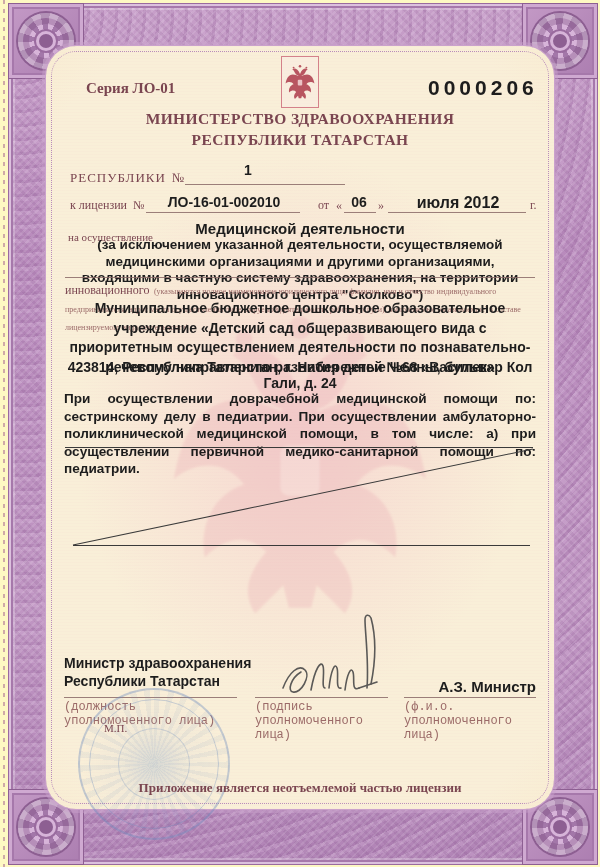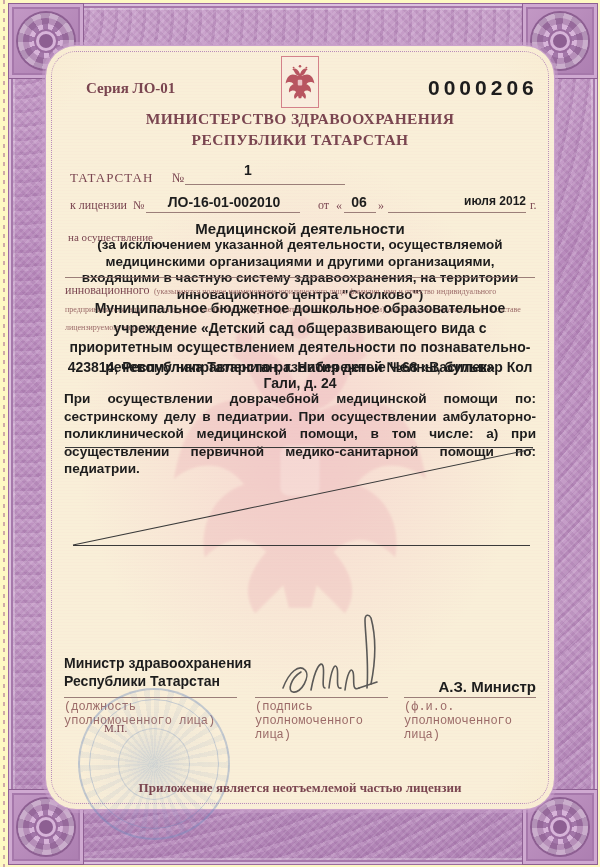--- a/index.html
+++ b/index.html
@@ -115,35 +115,35 @@
     </svg>
   </div>
 
   <div class="abs bold" style="left:428px;top:76px;font-size:21px;letter-spacing:4px;">0000206</div>
 
   <div class="abs serif center" style="left:0;right:0;top:108px;font-size:15.5px;font-weight:700;letter-spacing:.4px;line-height:21px;">
     <div>МИНИСТЕРСТВО ЗДРАВООХРАНЕНИЯ</div>
     <div>РЕСПУБЛИКИ ТАТАРСТАН</div>
   </div>
 
-  <span class="abs serif" style="left:70px;top:170px;font-size:13px;letter-spacing:1px;">ТАТАРСТАН</span>
+  <span class="abs serif" style="left:70px;top:170px;font-size:13px;letter-spacing:1px;">РЕСПУБЛИКИ</span>
   <span class="abs serif" style="left:172px;top:170px;font-size:13px;">№</span>
   <div class="abs bold center" style="left:188px;top:162px;width:120px;font-size:14px;">1</div>
   <div class="rule" style="left:185px;top:184px;width:160px;"></div>
 
   <span class="abs serif" style="left:70px;top:198px;font-size:12px;">к лицензии</span>
   <span class="abs serif" style="left:133px;top:198px;font-size:12px;">№</span>
   <div class="abs bold center" style="left:148px;top:194px;width:152px;font-size:14px;">ЛО-16-01-002010</div>
   <div class="rule" style="left:146px;top:212px;width:154px;"></div>
   <span class="abs serif" style="left:318px;top:198px;font-size:12px;">от</span>
   <span class="abs serif" style="left:336px;top:198px;font-size:12px;">«</span>
   <div class="abs bold center" style="left:344px;top:194px;width:30px;font-size:14px;">06</div>
   <div class="rule" style="left:344px;top:212px;width:32px;"></div>
   <span class="abs serif" style="left:378px;top:198px;font-size:12px;">»</span>
-  <div class="abs bold center" style="left:390px;top:194px;width:136px;font-size:12px;text-align:right;">июля 2012</div>
+  <div class="abs bold center" style="left:390px;top:194px;width:136px;font-size:16px;">июля 2012</div>
   <div class="rule" style="left:388px;top:212px;width:138px;"></div>
   <span class="abs serif" style="left:530px;top:198px;font-size:12px;">г.</span>
 
   <div class="abs bold center" style="left:0;right:0;top:220px;font-size:15px;">Медицинской деятельности</div>
   <span class="abs serif" style="left:68px;top:231px;font-size:11px;">на осуществление</span>
   <div class="abs bold center" style="left:65px;top:237px;width:470px;font-size:13.5px;line-height:16.5px;">(за исключением указанной деятельности, осуществляемой медицинскими организациями и другими организациями, входящими в частную систему здравоохранения, на территории инновационного центра "Сколково")</div>
   <div class="rule" style="left:65px;top:277px;width:470px;"></div>
 
   <div class="abs" style="left:65px;top:280px;width:474px;">
     <span class="serif" style="font-size:12px;">инновационного</span>

